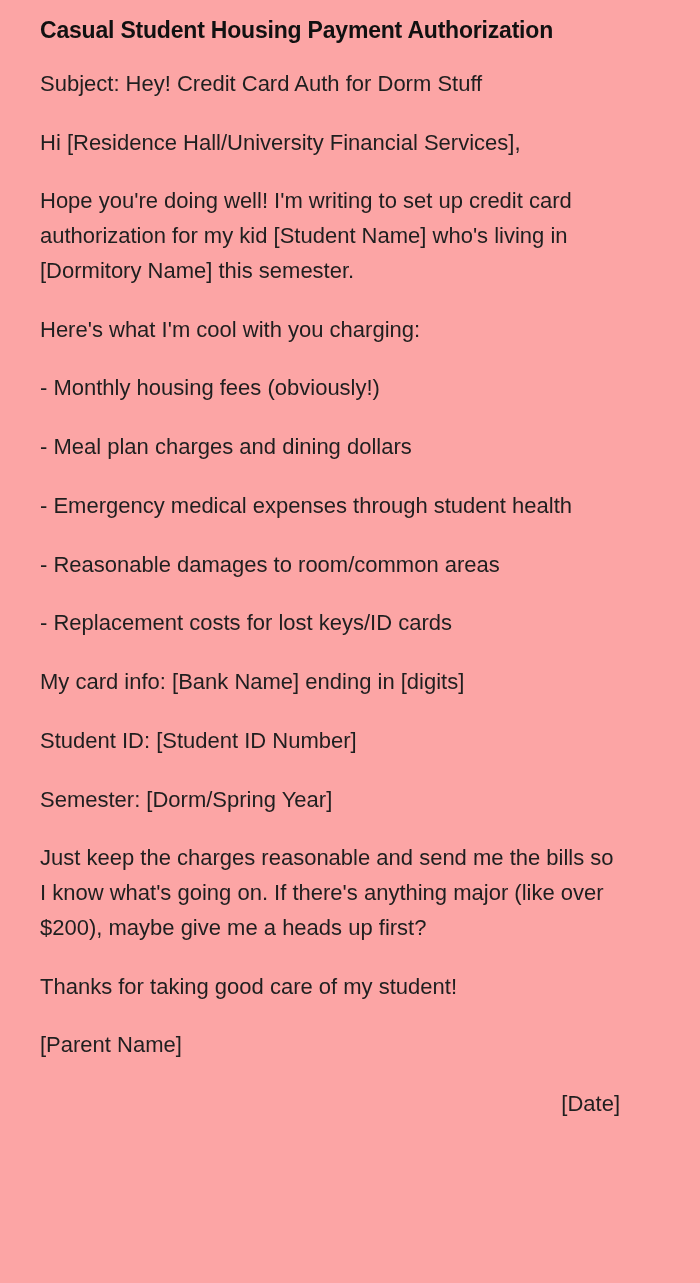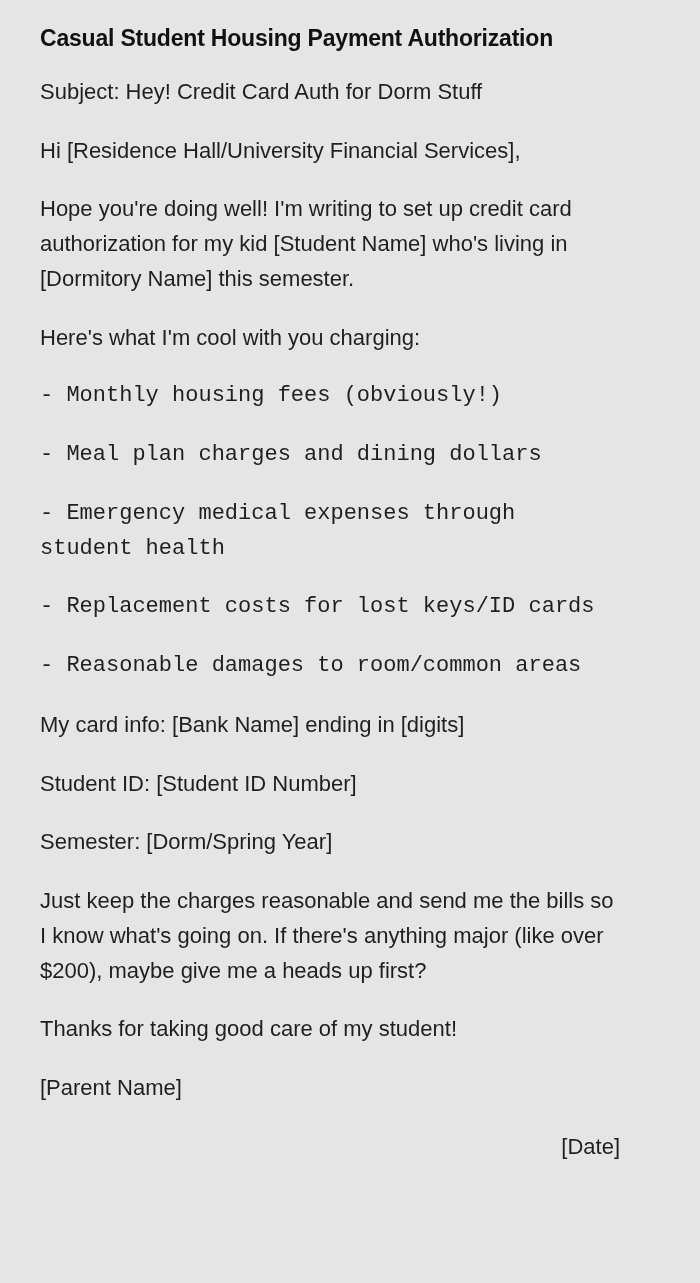--- a/index.html
+++ b/index.html
@@ -11,64 +11,63 @@
     width: 700px;
     min-height: 1283px;
     font-family: "Liberation Sans", sans-serif;
     color: #1b1b1b;
     -webkit-font-smoothing: antialiased;
   }
   .page {
     width: 700px;
     min-height: 1283px;
     box-sizing: border-box;
-    padding: 24px 40px 30px 40px;
-    background: #e5e5e5;
+    padding: 16px 40px 30px 40px;
+    background: #fca5a5;
     position: relative;
   }
   .doc-title {
     font-size: 23px;
     font-weight: bold;
     line-height: 1.25;
     letter-spacing: -0.2px;
     color: #111111;
     margin: 0 0 22px 0;
   }
   .para {
     font-size: 22px;
     line-height: 1.58;
     color: #1f1f1f;
     margin: 0 0 24px 0;
     max-width: 580px;
     word-wrap: break-word;
   }
   .para.list-item {
     margin-bottom: 24px;
-    font-family: Liberation Mono, monospace;
   }
   .para:last-child {
     margin-bottom: 0;
     text-align: right;
   }
 </style>
 </head>
 <body>
 
 <div class="page">
   <h1 class="doc-title">Casual Student Housing Payment Authorization</h1>
   <div>
     <p class="para">Subject: Hey! Credit Card Auth for Dorm Stuff</p>
     <p class="para">Hi [Residence Hall/University Financial Services],</p>
     <p class="para">Hope you're doing well! I'm writing to set up credit card authorization for my kid [Student Name] who's living in [Dormitory Name] this semester.</p>
     <p class="para">Here's what I'm cool with you charging:</p>
     <p class="para list-item">- Monthly housing fees (obviously!)</p>
     <p class="para list-item">- Meal plan charges and dining dollars</p>
     <p class="para list-item">- Emergency medical expenses through student health</p>
+    <p class="para list-item">- Reasonable damages to room/common areas</p>
     <p class="para list-item">- Replacement costs for lost keys/ID cards</p>
-    <p class="para list-item">- Reasonable damages to room/common areas</p>
     <p class="para">My card info: [Bank Name] ending in [digits]</p>
     <p class="para">Student ID: [Student ID Number]</p>
     <p class="para">Semester: [Dorm/Spring Year]</p>
     <p class="para">Just keep the charges reasonable and send me the bills so I know what's going on. If there's anything major (like over $200), maybe give me a heads up first?</p>
     <p class="para">Thanks for taking good care of my student!</p>
     <p class="para">[Parent Name]</p>
     <p class="para">[Date]</p>
   </div>
 </div>
 

